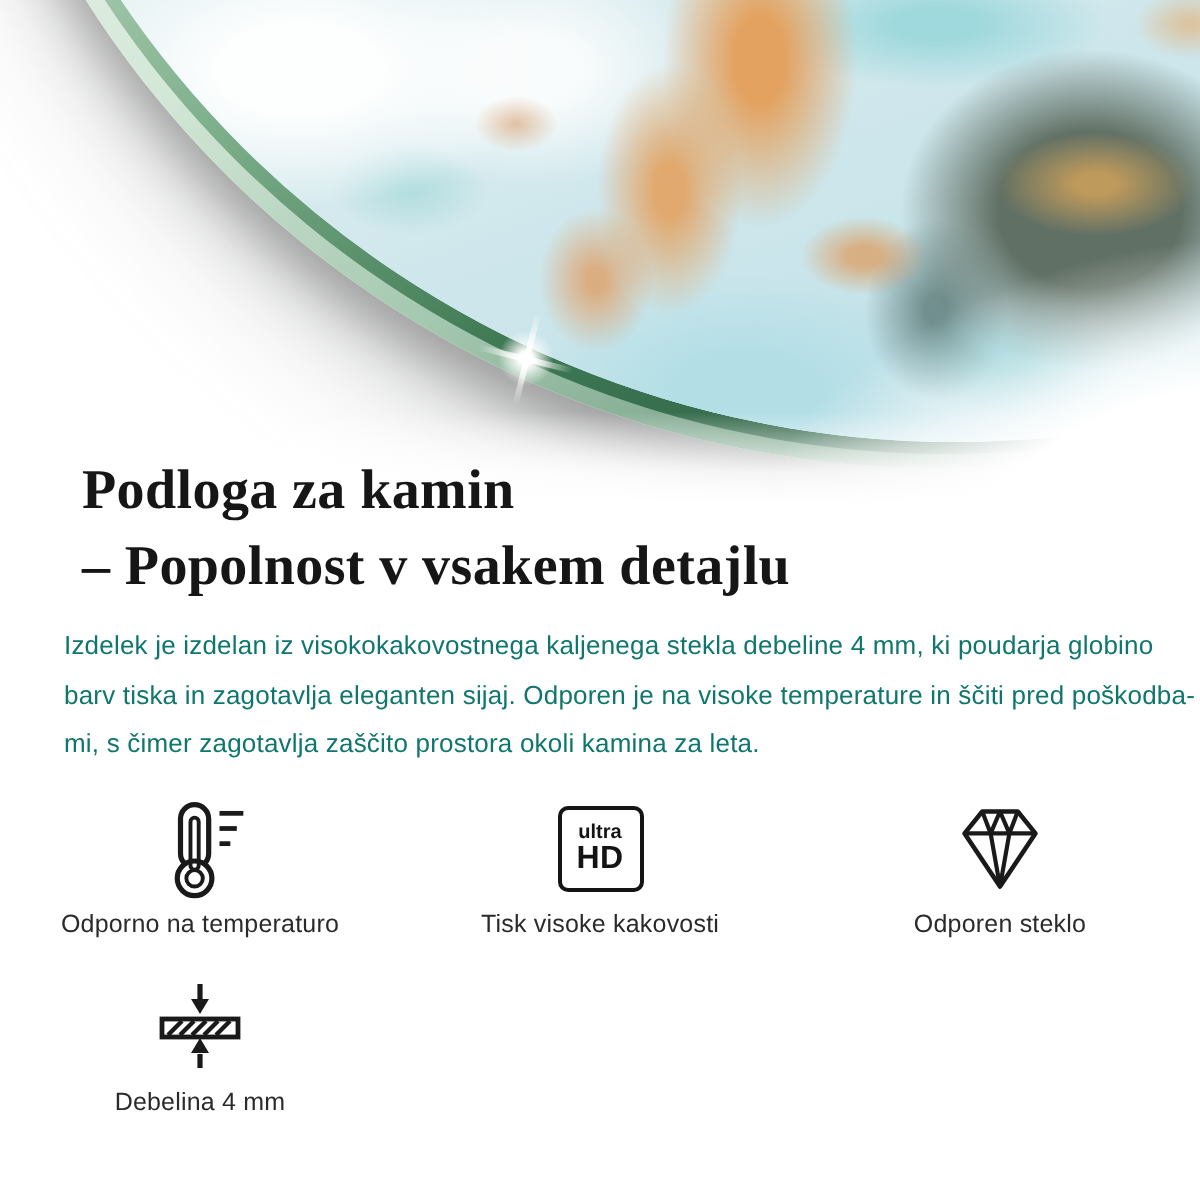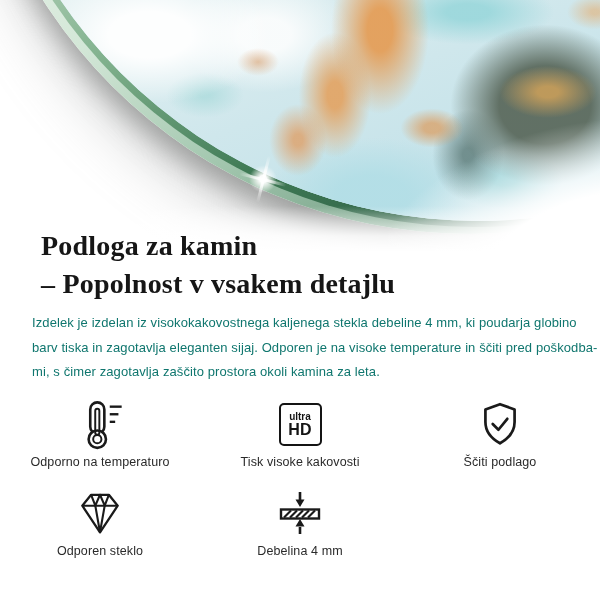--- a/index.html
+++ b/index.html
@@ -120,29 +120,20 @@
     <div class="feature">
       <div class="icon-box">
         <div class="uhd-box">
           <span class="uhd-top">ultra</span>
           <span class="uhd-bottom">HD</span>
         </div>
       </div>
       <div class="label">Tisk visoke kakovosti</div>
     </div>
 
-    <div class="feature">
-      <div class="icon-box">
-        <svg class="icon-svg" width="50" height="50" viewBox="0 0 48 48" fill="none" stroke="#1a1a1a" stroke-linejoin="round" stroke-linecap="round">
-          <path d="M24 5 L38 10 V22 C38 32 32 38 24 42.5 C16 38 10 32 10 22 V10 Z" stroke-width="2.6"></path>
-          <path d="M17 24 L22.5 29.5 L31 19" stroke-width="2.6"></path>
-        </svg>
-      </div>
-      <div class="label">Ščiti podlago</div>
-    </div>
 
     <div class="feature">
       <div class="icon-box">
         <svg class="icon-svg" width="50" height="50" viewBox="0 0 48 48" fill="none" stroke="#1a1a1a" stroke-linejoin="round">
           <path d="M7 17 L15.5 6.5 H32.5 L41 17 L24 42.5 Z" stroke-width="2.2"></path>
           <path d="M7 17 H41" stroke-width="2"></path>
           <path d="M15.5 6.5 L19.5 17 L24 6.5 L28.5 17 L32.5 6.5" stroke-width="2"></path>
           <path d="M19.5 17 L24 42.5 M28.5 17 L24 42.5" stroke-width="2"></path>
         </svg>
       </div>

